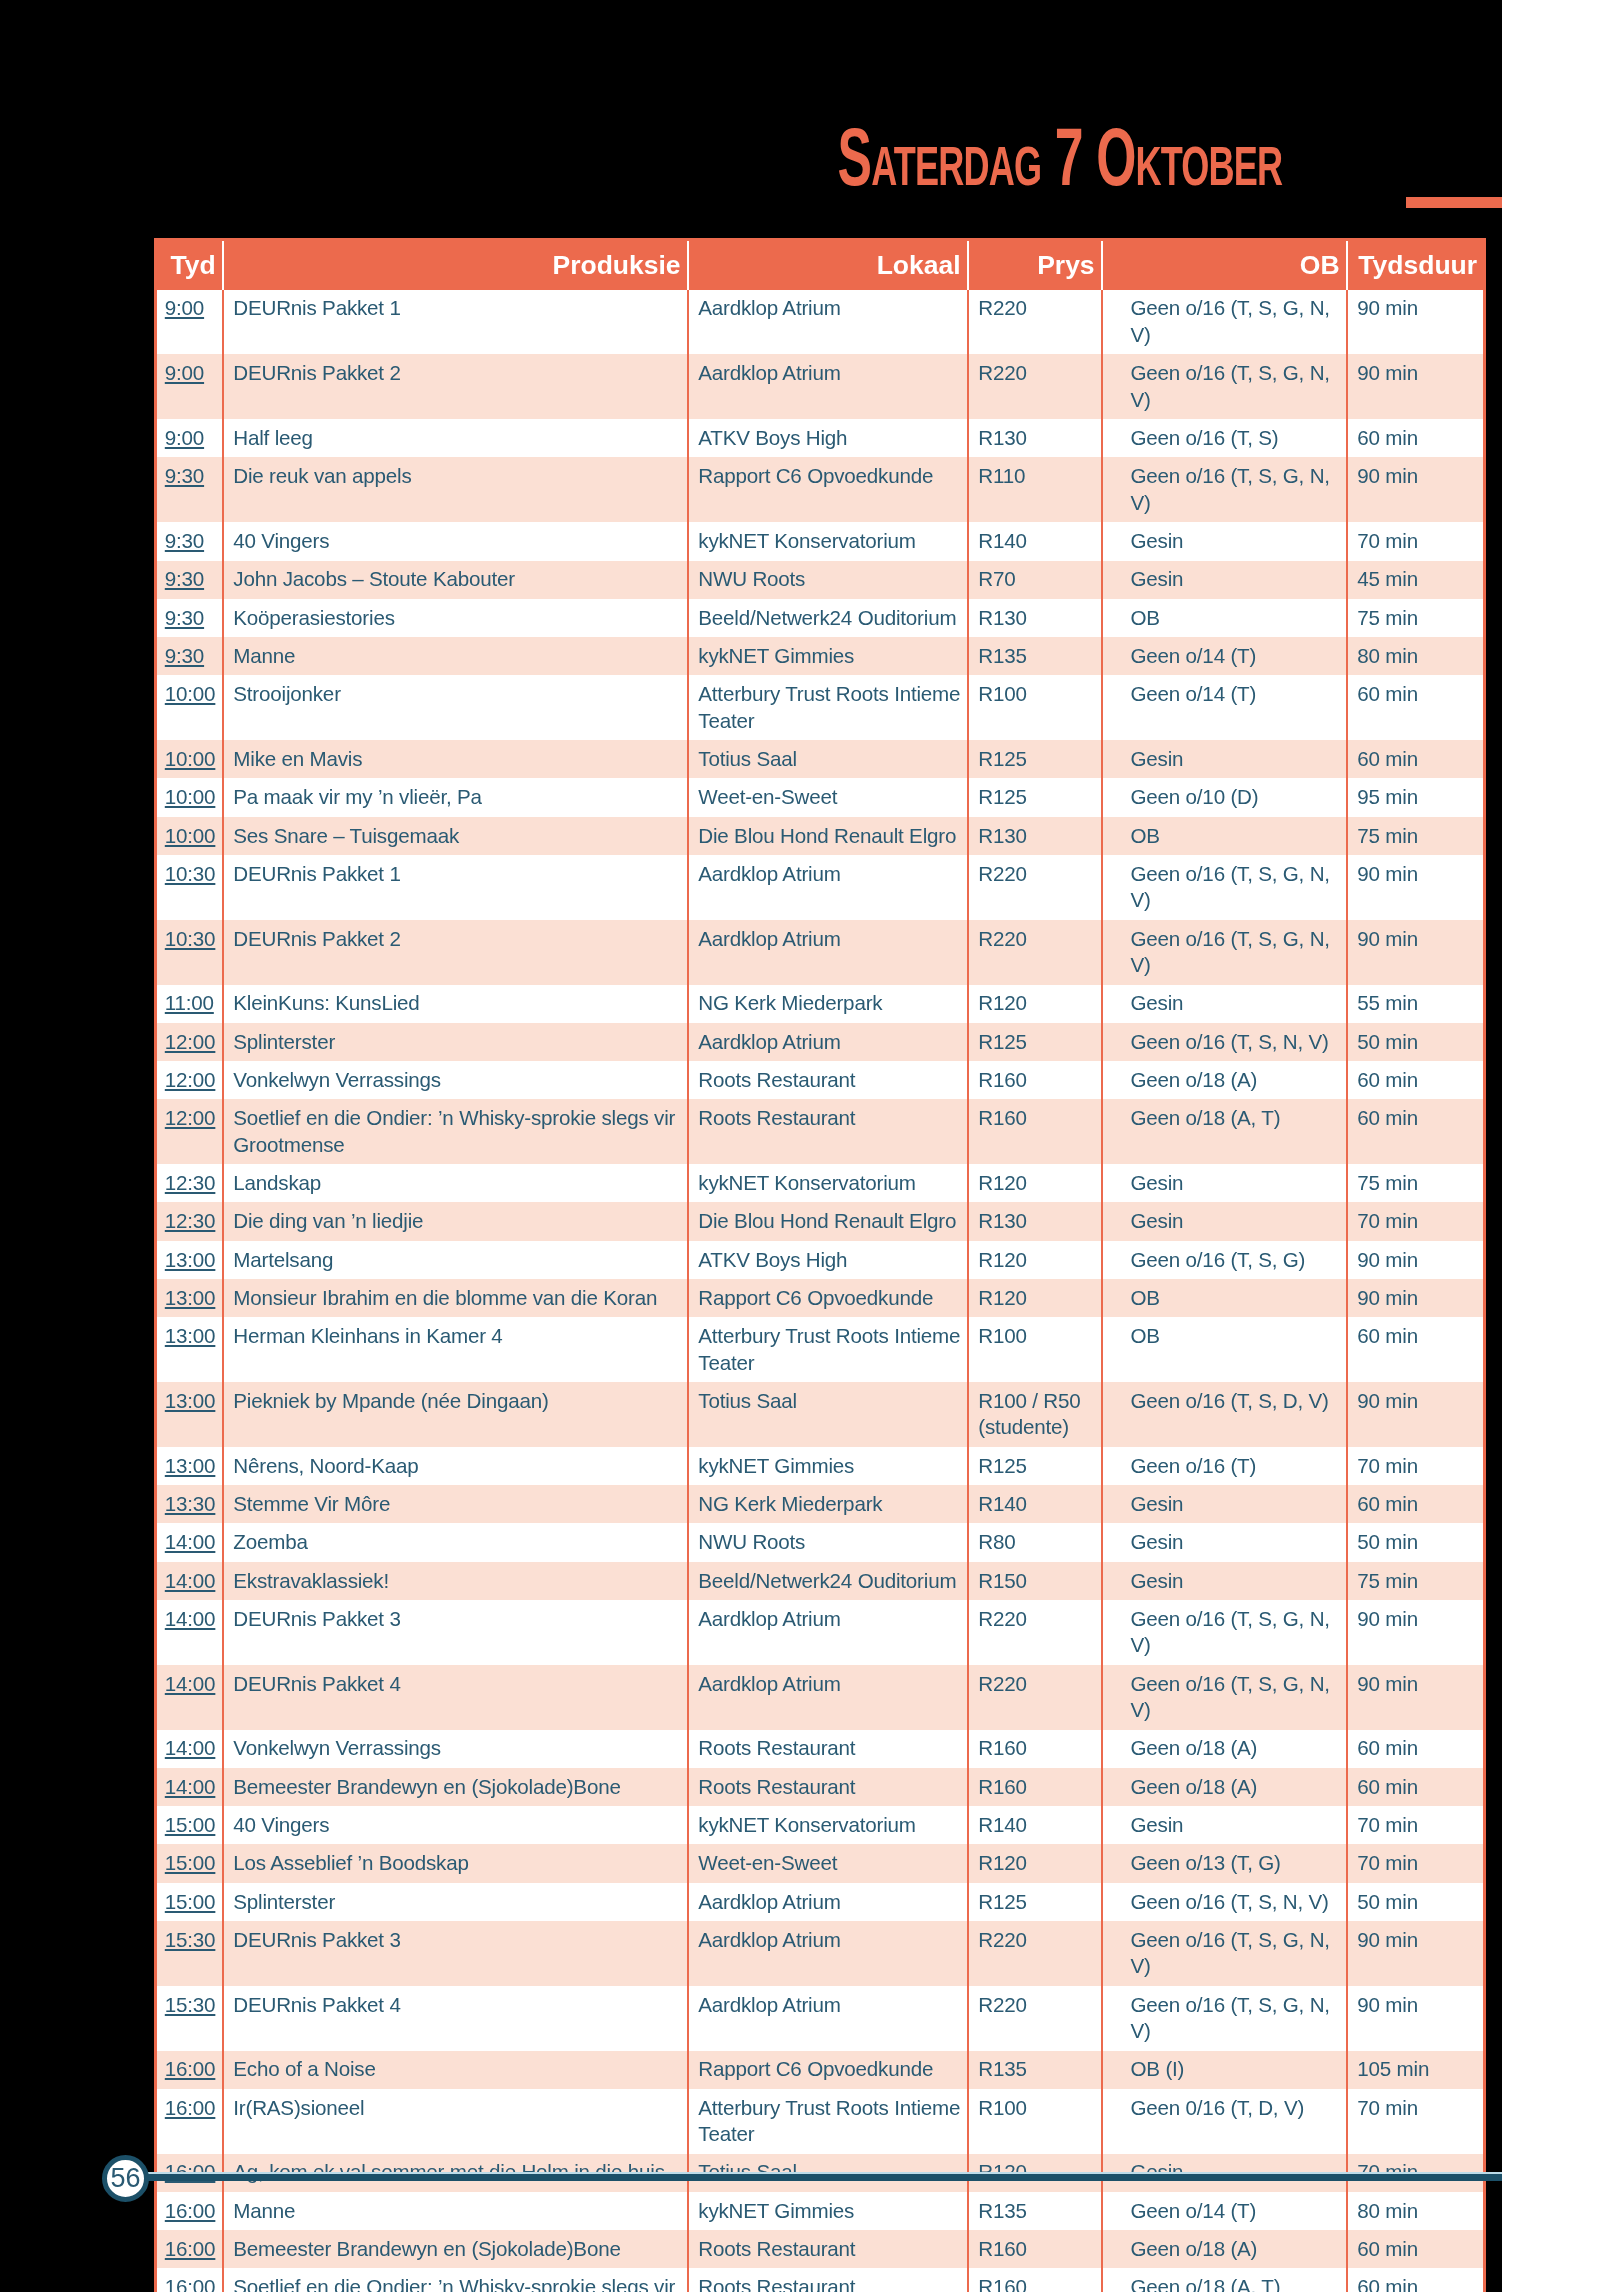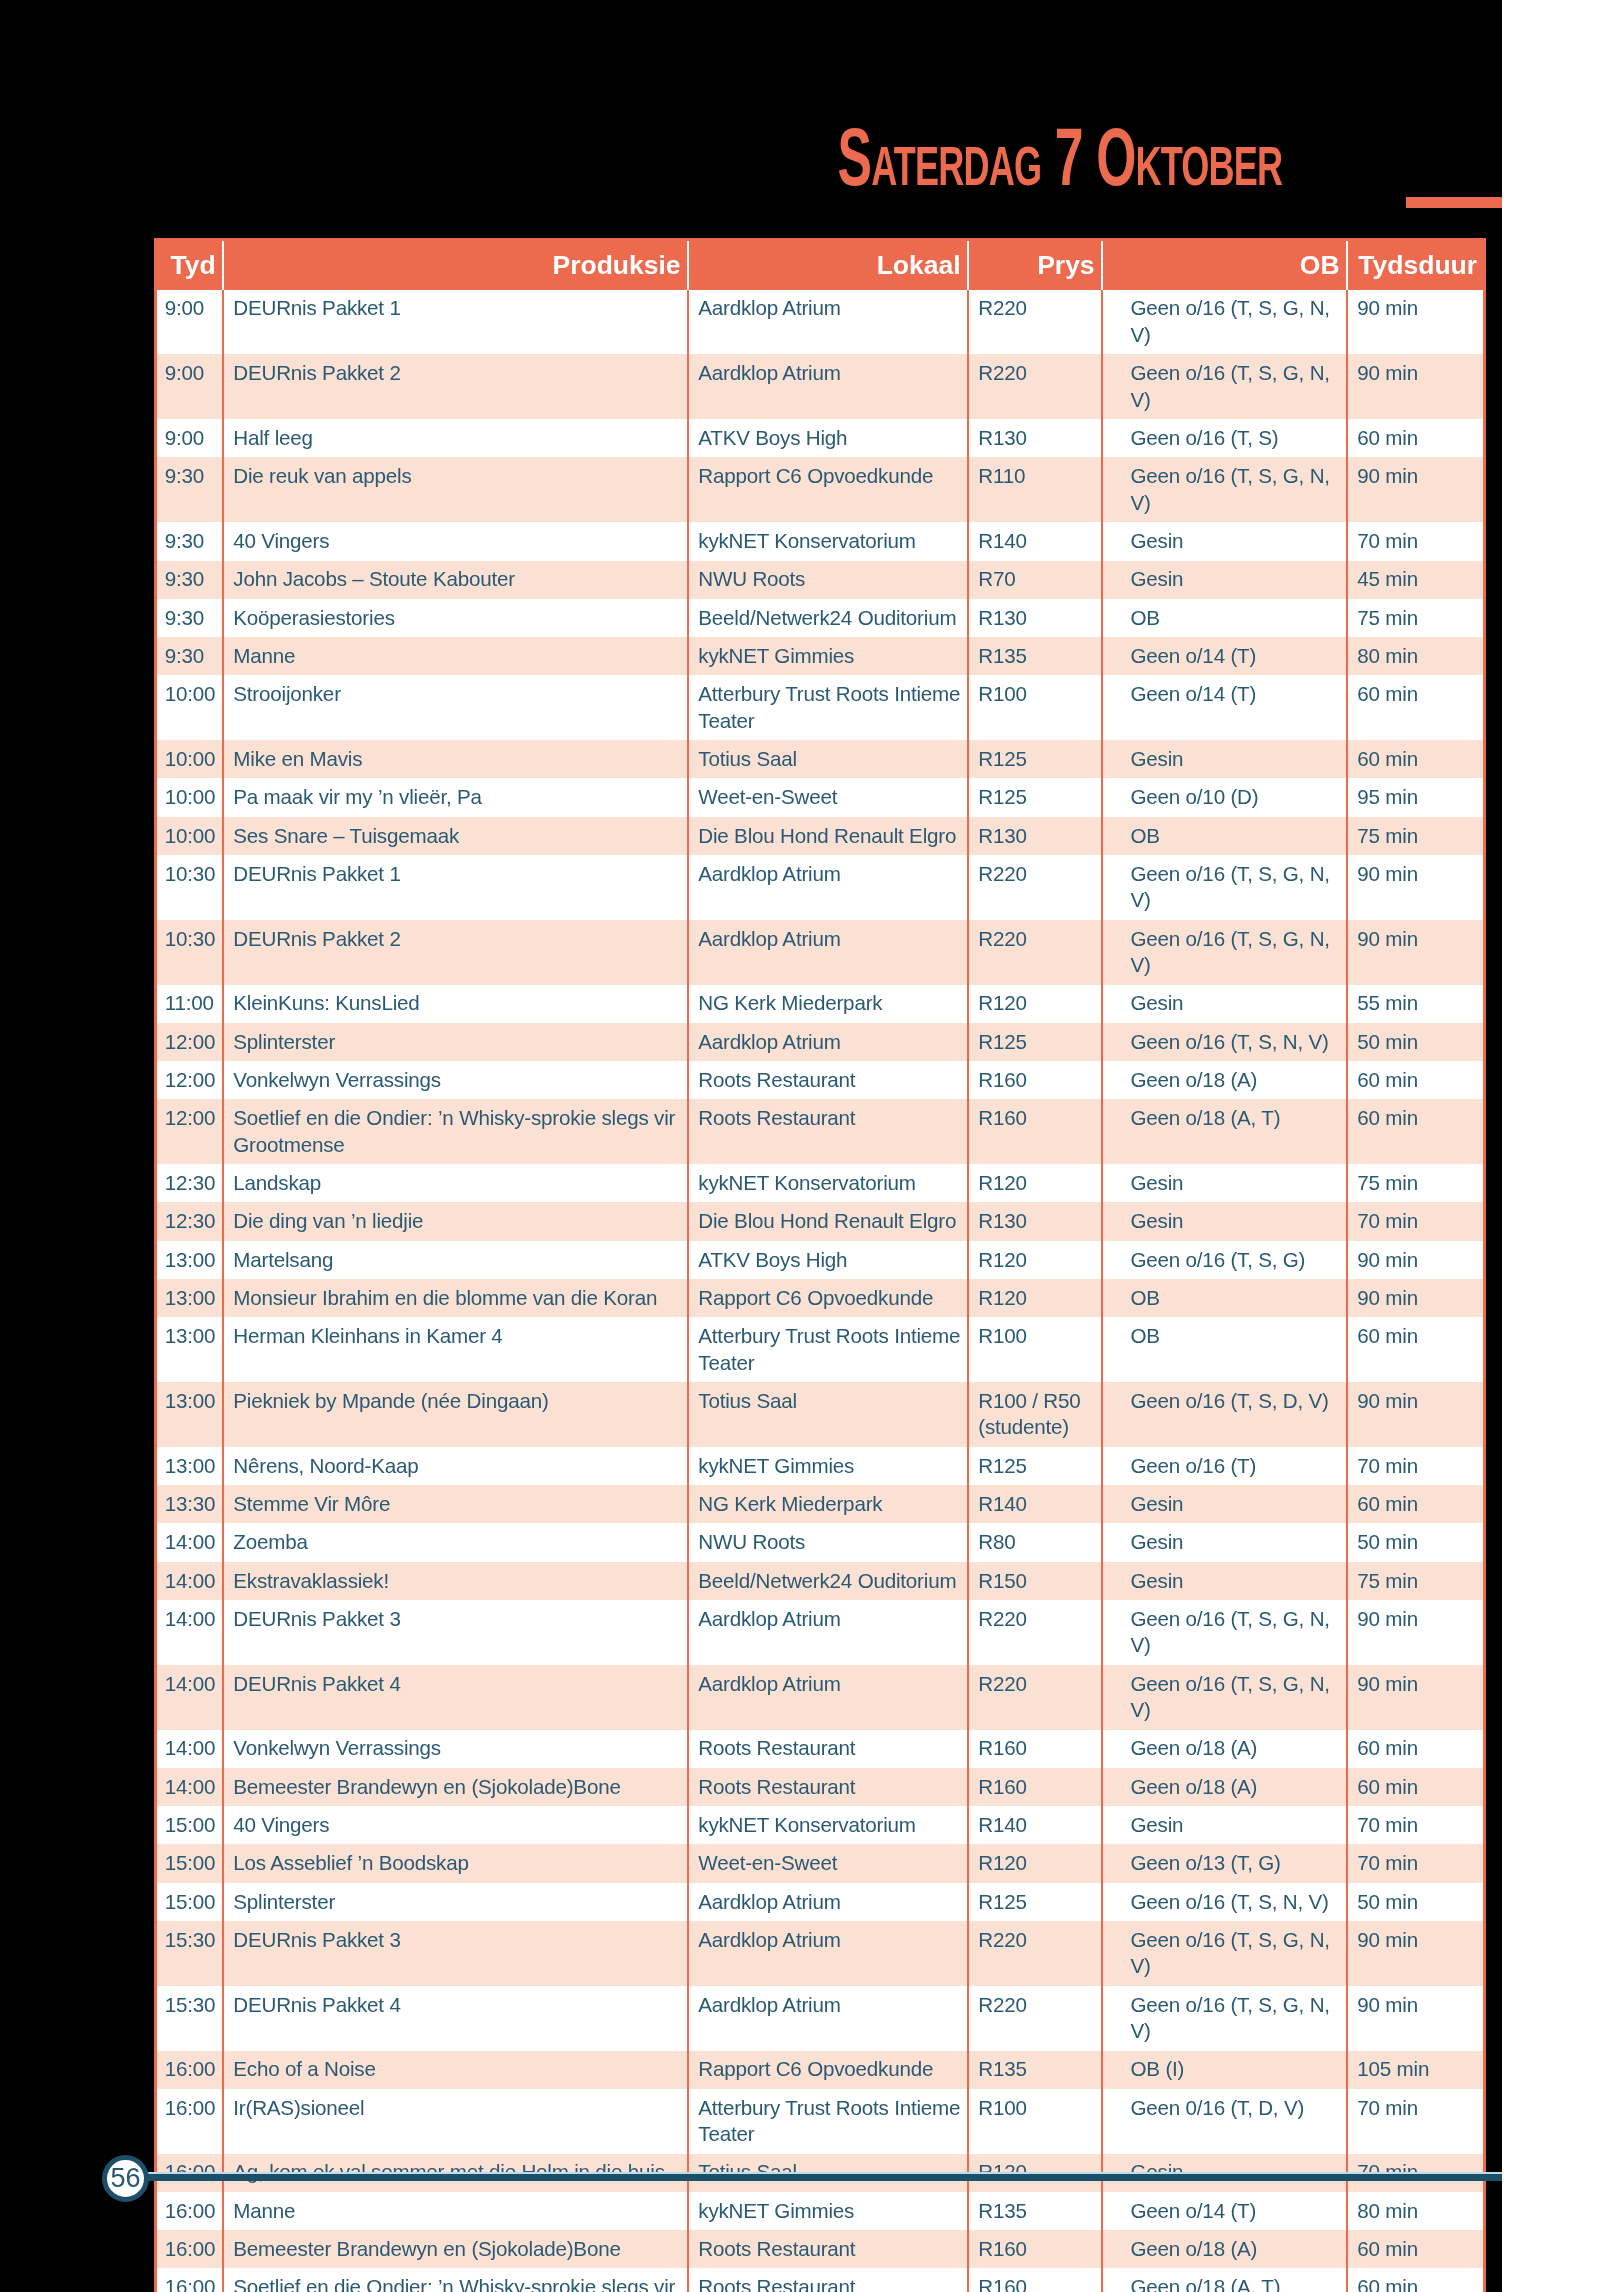--- a/index.html
+++ b/index.html
@@ -66,21 +66,21 @@
     font-size:20.6px;
     line-height:26.5px;
     letter-spacing:-0.2px;
     vertical-align:top;
     padding:5.9px 4.9px 5.9px 9.8px;
     border-left:2.9px solid var(--accent);
     background:#ffffff;
   }
   table.schedule td:first-child{border-left:none;}
   table.schedule tbody tr:nth-child(even) td{background:var(--peach);}
-  table.schedule td.col-tyd{padding-left:7.8px;padding-right:2px;}
+  table.schedule td.col-tyd{padding-left:7.8px;padding-right:2px;text-decoration:underline;}
   table.schedule td.col-ob{padding-right:2px;padding-left:28px;}
   
   .page-badge{
     position:absolute;
     left:102px;
     top:2155px;
     width:47px;height:47px;
     border:5.9px solid var(--footer);
     border-radius:50%;
     background:#ffffff;

